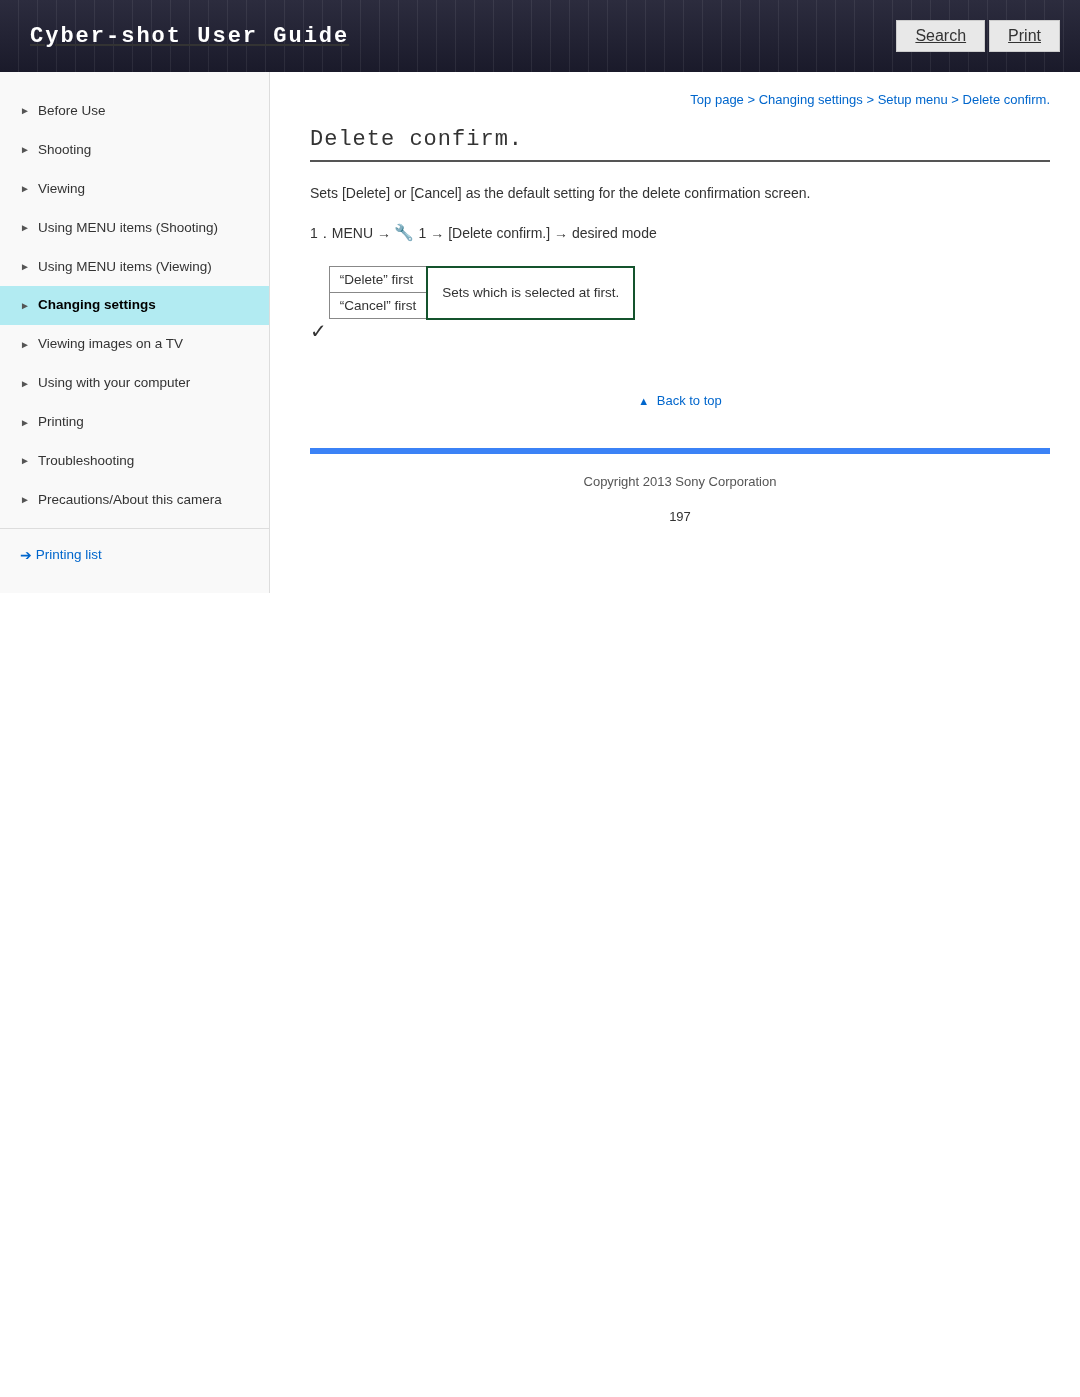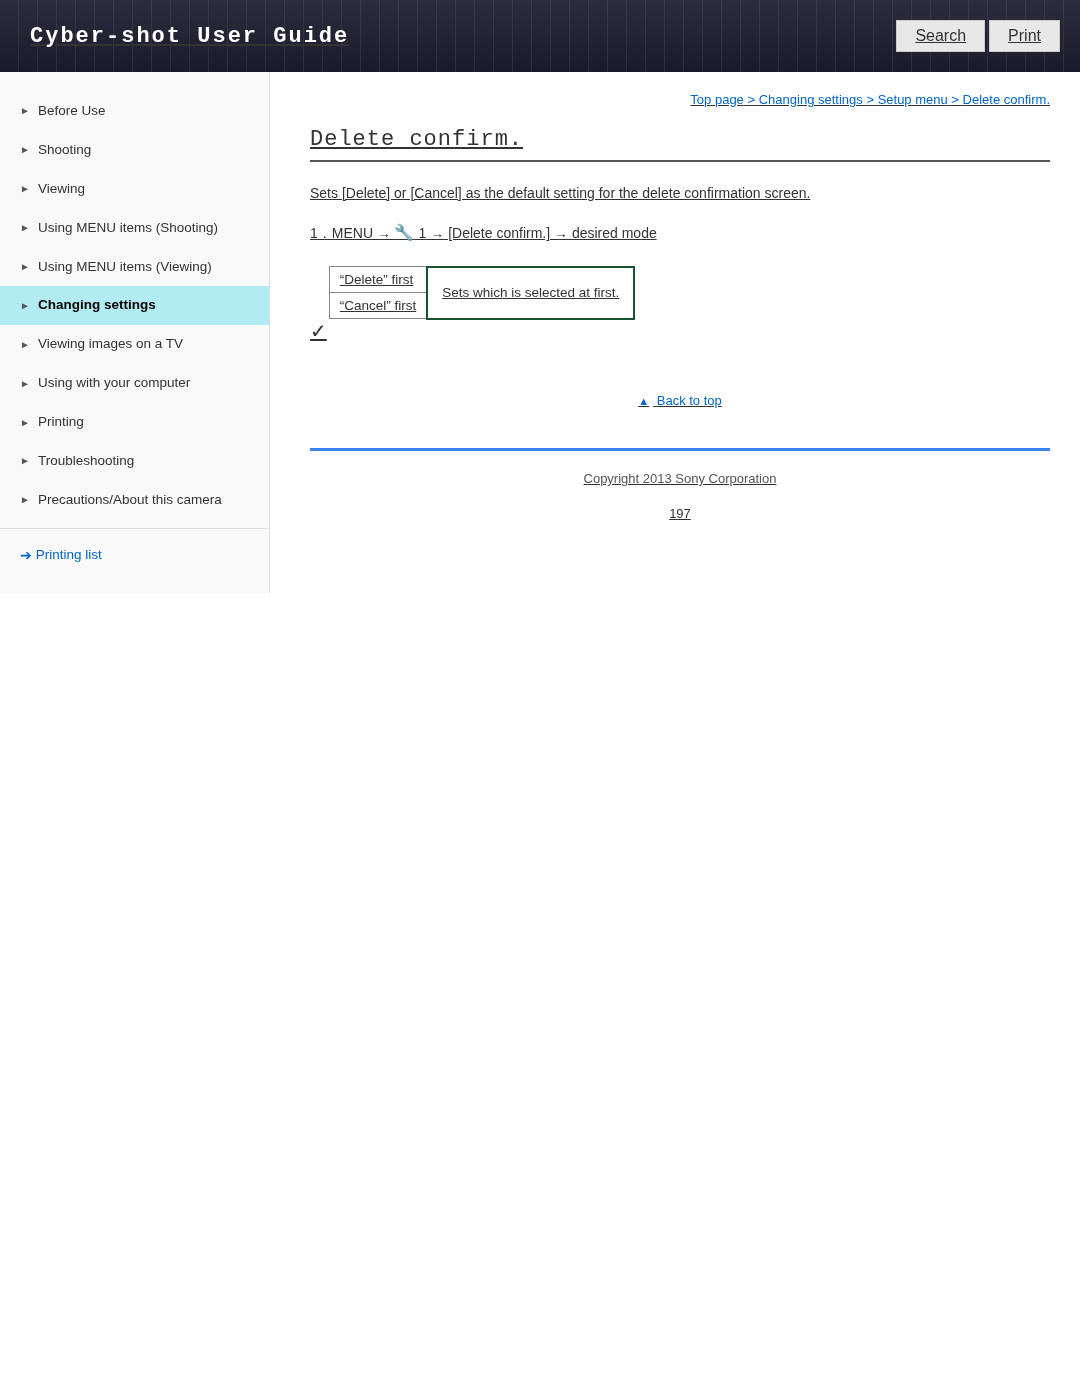--- a/index.html
+++ b/index.html
@@ -111,21 +111,20 @@
     }
     .contents-arrow {
       margin-right: 4px;
       font-size: 14px;
     }
 
     
     .main {
       flex: 1;
       padding: 20px 30px 40px 40px;
-      text-decoration: underline;
     }
 
     
     .breadcrumb {
       font-size: 13px;
       color: #0066cc;
       text-align: right;
       margin-bottom: 20px;
     }
     .breadcrumb a {
@@ -178,21 +177,21 @@
     .back-to-top-triangle {
       font-size: 11px;
       margin-right: 4px;
     }
 
     
     .footer {
       text-align: center;
       font-size: 13px;
       color: #555;
-      border-top: 3px solid #3b82f6;
+      border-top: 6px solid #3b82f6;
       padding: 20px;
       margin-top: 40px;
     }
 
     
     .page-number {
       text-align: center;
       font-size: 13px;
       color: #333;
     }

